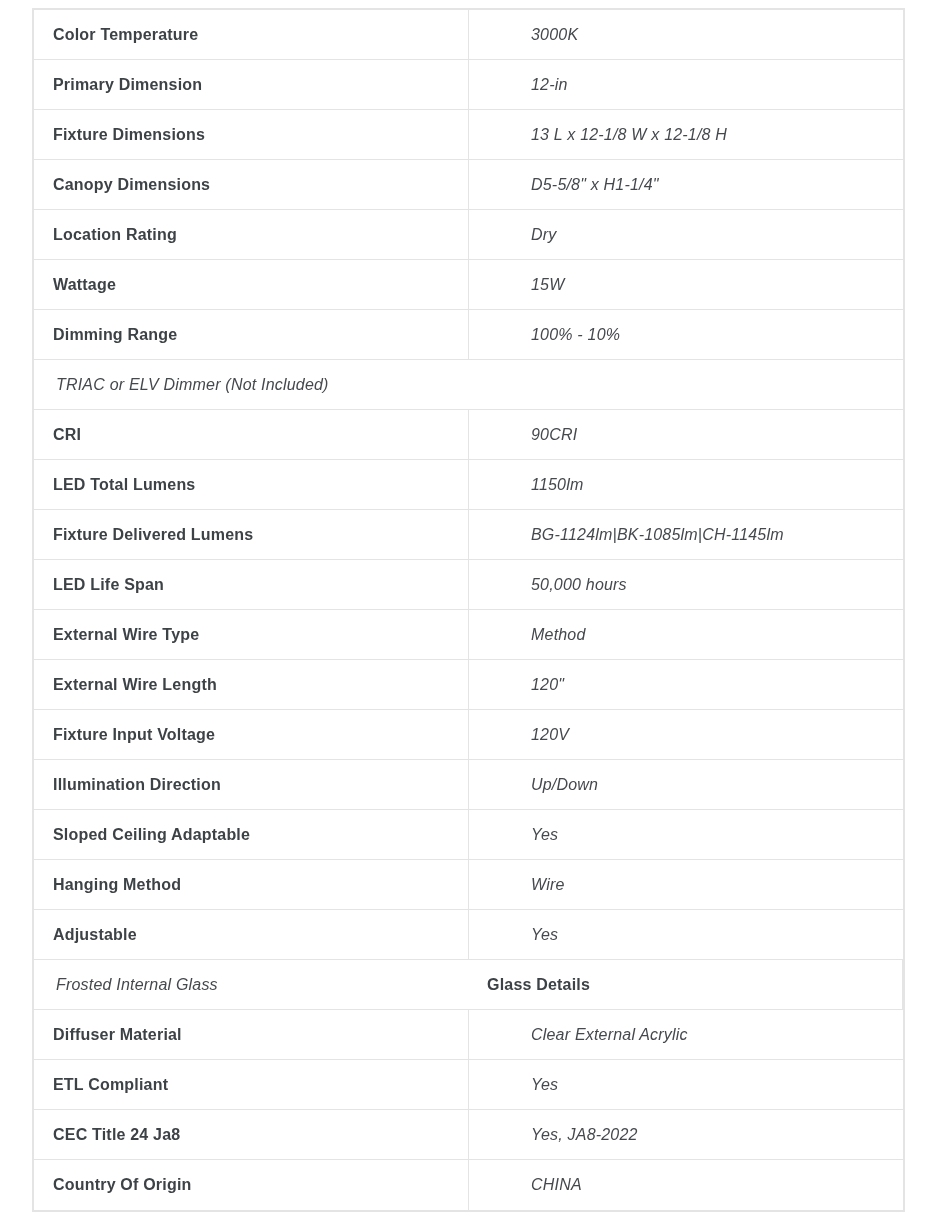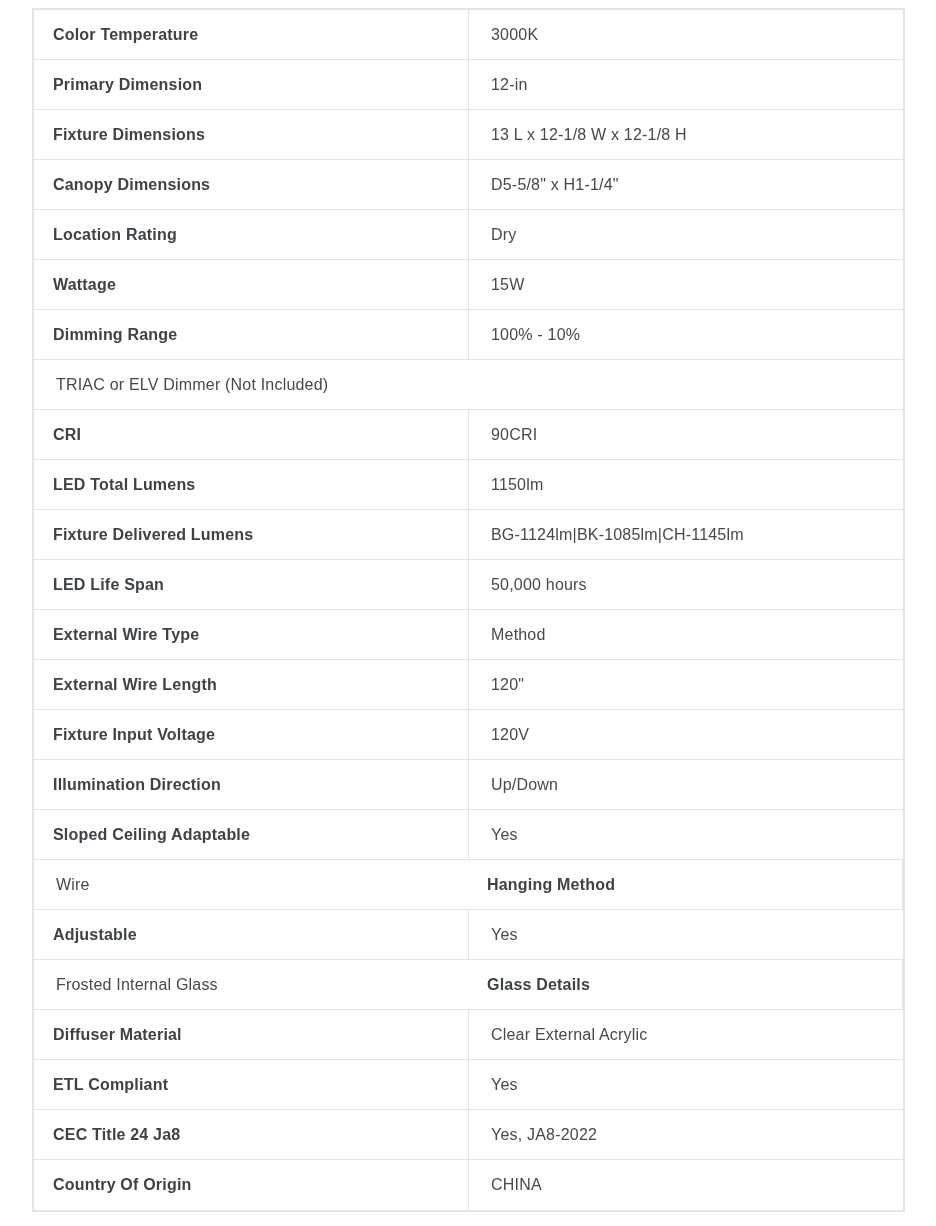--- a/index.html
+++ b/index.html
@@ -24,20 +24,21 @@
     top: 8px;
     left: 32px;
     width: 873px;
     border: 2px solid var(--border);
     background: var(--background);
   }
   .row {
     display: flex;
     height: 50px;
     border-bottom: 1px solid var(--border);
+    gap: 40px;
   }
   .row:last-child { border-bottom: none; }
   .cell {
     display: flex;
     align-items: center;
     font-size: 16px;
     letter-spacing: 0.2px;
     white-space: nowrap;
     overflow: hidden;
   }
@@ -47,20 +48,21 @@
     border-right: 1px solid var(--border);
     padding-left: 19px;
     font-weight: 700;
     color: var(--label-text);
   }
   .cell.value {
     flex: 1;
     padding-left: 22px;
     font-weight: 400;
     color: var(--value-text);
+    font-style: italic;
   }
 </style>
 </head>
 <body>
 
 <div class="page">
   <div class="spec-table">
 
     <div class="row">
       <div class="cell label">Color Temperature</div>
@@ -123,22 +125,22 @@
     </div>
     <div class="row">
       <div class="cell label">Illumination Direction</div>
       <div class="cell value">Up/Down</div>
     </div>
     <div class="row">
       <div class="cell label">Sloped Ceiling Adaptable</div>
       <div class="cell value">Yes</div>
     </div>
     <div class="row">
+      <div class="cell label">Hanging Method</div>
       <div class="cell value">Wire</div>
-      <div class="cell label">Hanging Method</div>
     </div>
     <div class="row">
       <div class="cell label">Adjustable</div>
       <div class="cell value">Yes</div>
     </div>
     <div class="row">
       <div class="cell value">Frosted Internal Glass</div>
       <div class="cell label">Glass Details</div>
     </div>
     <div class="row">

